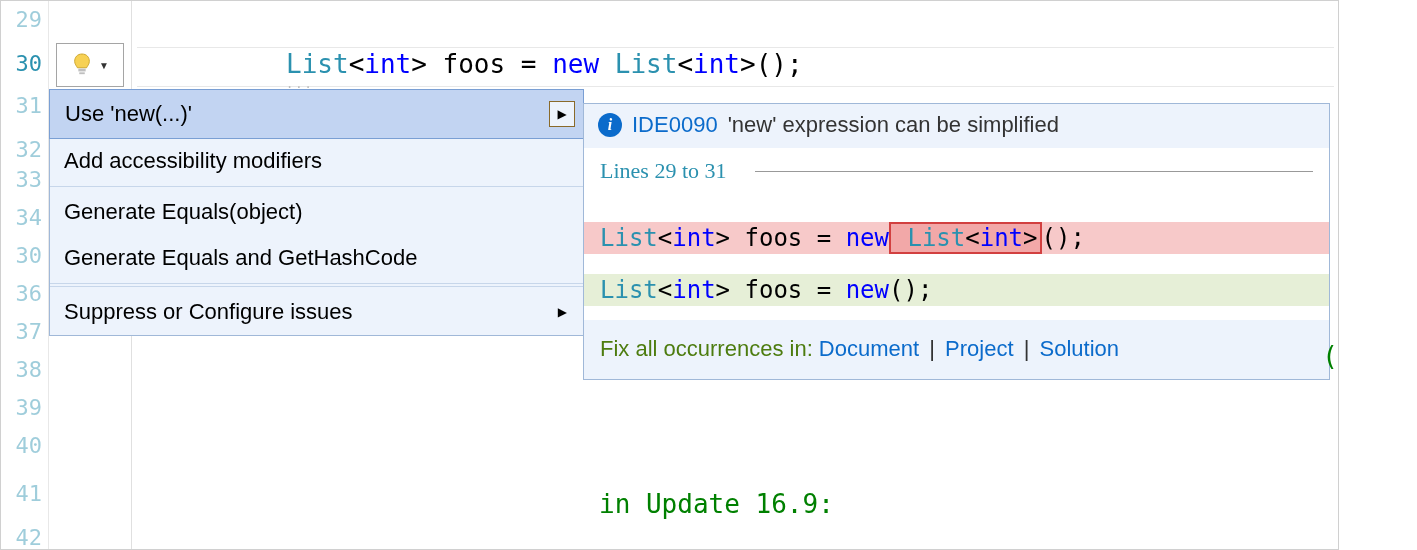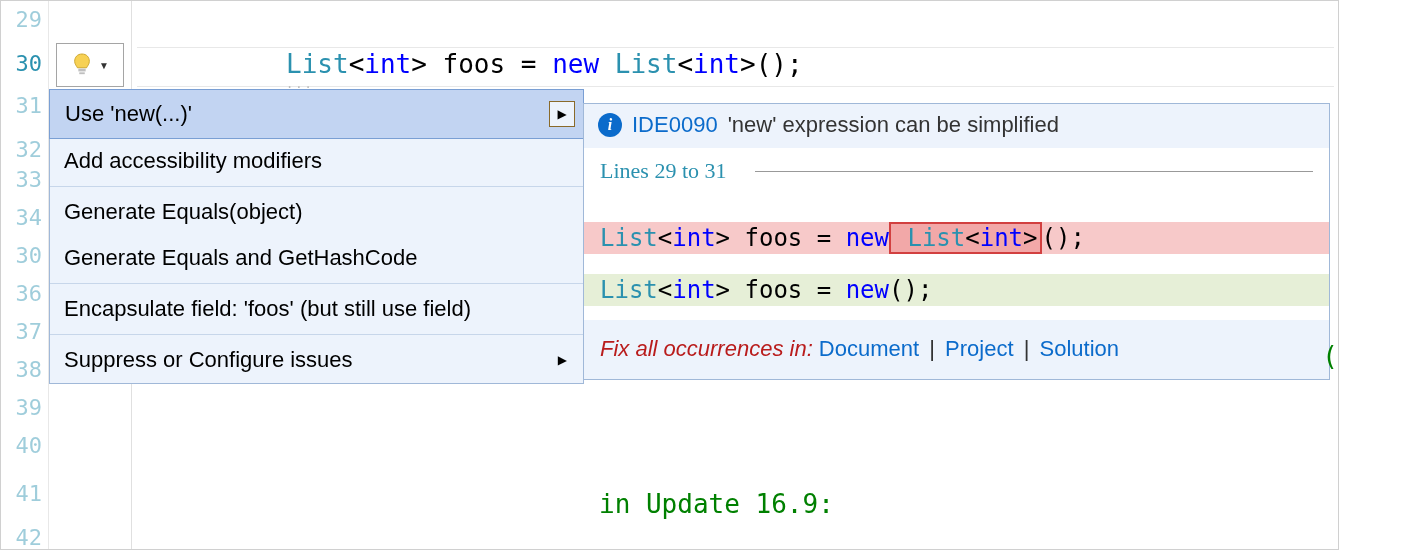--- a/index.html
+++ b/index.html
@@ -53,21 +53,21 @@
   .pv-body { background: #fff; margin: 0; padding: 10px 0 14px 0; }
   .pv-lines-label { font-family: Liberation Serif, serif; font-size: 22px; color: #2b91af; padding: 0 16px 4px 16px; display: flex; align-items: center; gap: 28px; }
   .pv-lines-label .rule { flex: 1; height: 0; border-top: 1px solid #999; }
 
   .diff-red  { background: #f7c9c9; padding: 2px 16px; font-family: Consolas, monospace; font-size: 24px; white-space: pre; margin-top: 34px; }
   .diff-grn  { background: #e6efd7; padding: 2px 16px; font-family: Consolas, monospace; font-size: 24px; white-space: pre; margin-top: 20px; }
   .del-box   { border: 2px solid #d24040; background: #f2a8a8; padding: 0 2px; }
 
   .pv-footer { padding: 10px 16px 12px 16px; font-size: 22px; line-height: 1.7; }
   .pv-footer .lnk { color: #0b6bcb; cursor: pointer; }
-  .pv-footer .plain { color: #b91c1c; font-style: italic; }
+  .pv-footer .plain { color: #4d7c0f; }
   .pv-footer .sep { color: #333; padding: 0 4px; }
 
   
   .below-text { position: absolute; left: 598px; top: 488px; font-family: Consolas, monospace; font-size: 26px; color: #008000; white-space: pre; }
 
   
   .edge-paren { position: absolute; right: 0px; top: 340px; font-family: Consolas, monospace; font-size: 26px; color: #008000; }
 </style>
 </head>
 <body>
@@ -115,23 +115,20 @@
       <span>Add accessibility modifiers</span>
     </div>
     <div class="qa-sep"></div>
     <div class="qa-item">
       <span>Generate Equals(object)</span>
     </div>
     <div class="qa-item">
       <span>Generate Equals and GetHashCode</span>
     </div>
     <div class="qa-sep"></div>
-    <div class="qa-item">
-      <span>Encapsulate field: 'foos' (but still use field)</span>
-    </div>
     <div class="qa-sep"></div>
     <div class="qa-item submenu-plain">
       <span>Suppress or Configure issues</span>
       <span class="plain-arrow">▶</span>
     </div>
   </div>
 
   <div class="preview">
     <div class="pv-header">
       <span class="info-icon">i</span>

